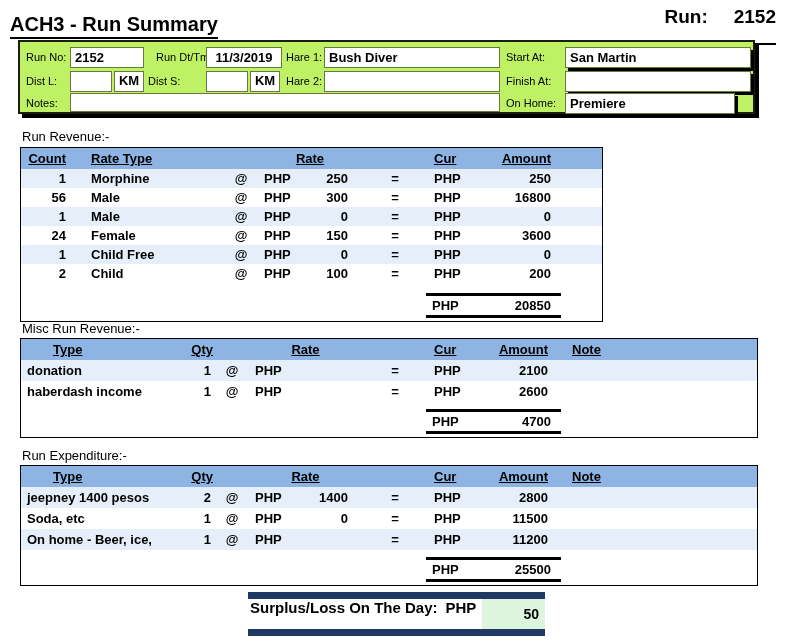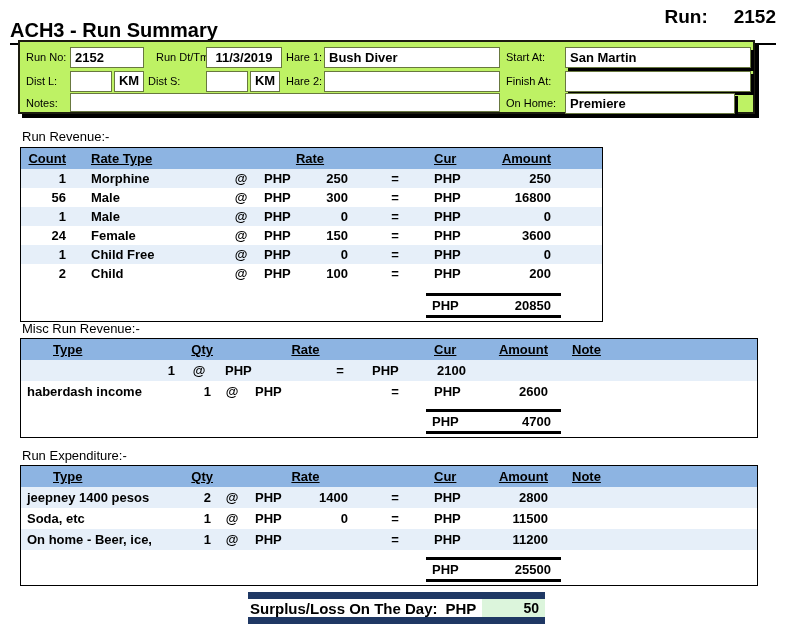--- a/index.html
+++ b/index.html
@@ -2,21 +2,21 @@
 <html><head>
 <meta charset="utf-8">
 <style>
   * { margin:0; padding:0; box-sizing:border-box; }
   html,body { width:790px; height:641px; background:#fff; overflow:hidden;
     font-family:"Liberation Sans","DejaVu Sans",sans-serif; color:#000; }
   .page { position:relative; width:790px; height:641px; background:#fff; }
 
   
   .hdr { position:absolute; left:10px; right:14px; top:6px; display:flex;
-    justify-content:space-between; align-items:flex-end; }
+    justify-content:space-between; align-items:center; }
   .title { font-size:20px; font-weight:bold; border-bottom:2px solid #000; padding-bottom:1px; }
   .run-id { display:flex; gap:26px; }
   .run-id span { font-size:19px; font-weight:bold; border-bottom:2px solid #000; padding-bottom:15px; }
 
   
   .form-box { position:absolute; left:18px; top:40px; width:737px; height:74px;
     border:2px solid #1c1c10; background:#bef264; box-shadow:4px 4px 0 #000; }
   .flabel { position:absolute; font-size:11px; color:#000; white-space:nowrap; }
   .finput { position:absolute; height:21px; border:1.5px solid #68783f; background:#fff;
     font-size:13px; font-weight:bold; font-family:inherit; padding:1px 4px; outline:none; }
@@ -45,21 +45,21 @@
   .rate-span { grid-column:4 / 6; text-align:center; }
   .amt { text-align:right; padding-right:18px; }
   .total-row { margin-left:405px; width:135px; border-top:3px solid #000; border-bottom:3px solid #000;
     display:flex; justify-content:space-between; align-items:center;
     padding:2px 10px 2px 6px; font-size:13px; font-weight:bold; margin-top:4px; }
   .spacer6 { height:6px; }
 
   
   .surplus { position:absolute; left:248px; top:592px; width:297px; }
   .navy-bar { height:7px; background:#1F3864; }
-  .surplus-row { display:flex; align-items:flex-end; height:18px; }
+  .surplus-row { display:flex; align-items:flex-start; height:30px; }
   .surplus-label { font-size:15px; font-weight:bold; padding-left:2px; white-space:nowrap; }
   .surplus-cur { font-size:15px; font-weight:bold; padding-left:8px; }
   .surplus-val { flex:1; background:#DCF5DC; align-self:stretch; display:flex;
     align-items:center; justify-content:flex-end; padding-right:6px;
     font-size:14px; font-weight:bold; margin-left:6px; }
 </style>
 </head>
 <body>
 
 <div class="page">
@@ -191,20 +191,21 @@
       <div class="h" style="padding-left:32px">Type</div>
       <div class="h ra" style="padding-right:4px">Qty</div>
       <div></div>
       <div class="h rate-span" style="grid-column:4/6">Rate</div>
       <div></div>
       <div class="h la">Cur</div>
       <div class="h amt">Amount</div>
       <div class="h lt2">Note</div>
     </div>
     <div class="grid-msc row row-m stripe">
+      <div class="lt2">donation</div>
       <div class="ra" style="padding-right:6px">1</div>
       <div class="ctr">@</div>
       <div class="la">PHP</div>
       <div class="ra2"></div>
       <div class="ctr">=</div>
       <div class="la">PHP</div>
       <div class="amt">2100</div>
       <div class="lt2"></div>
     </div>
     <div class="grid-msc row row-m">

